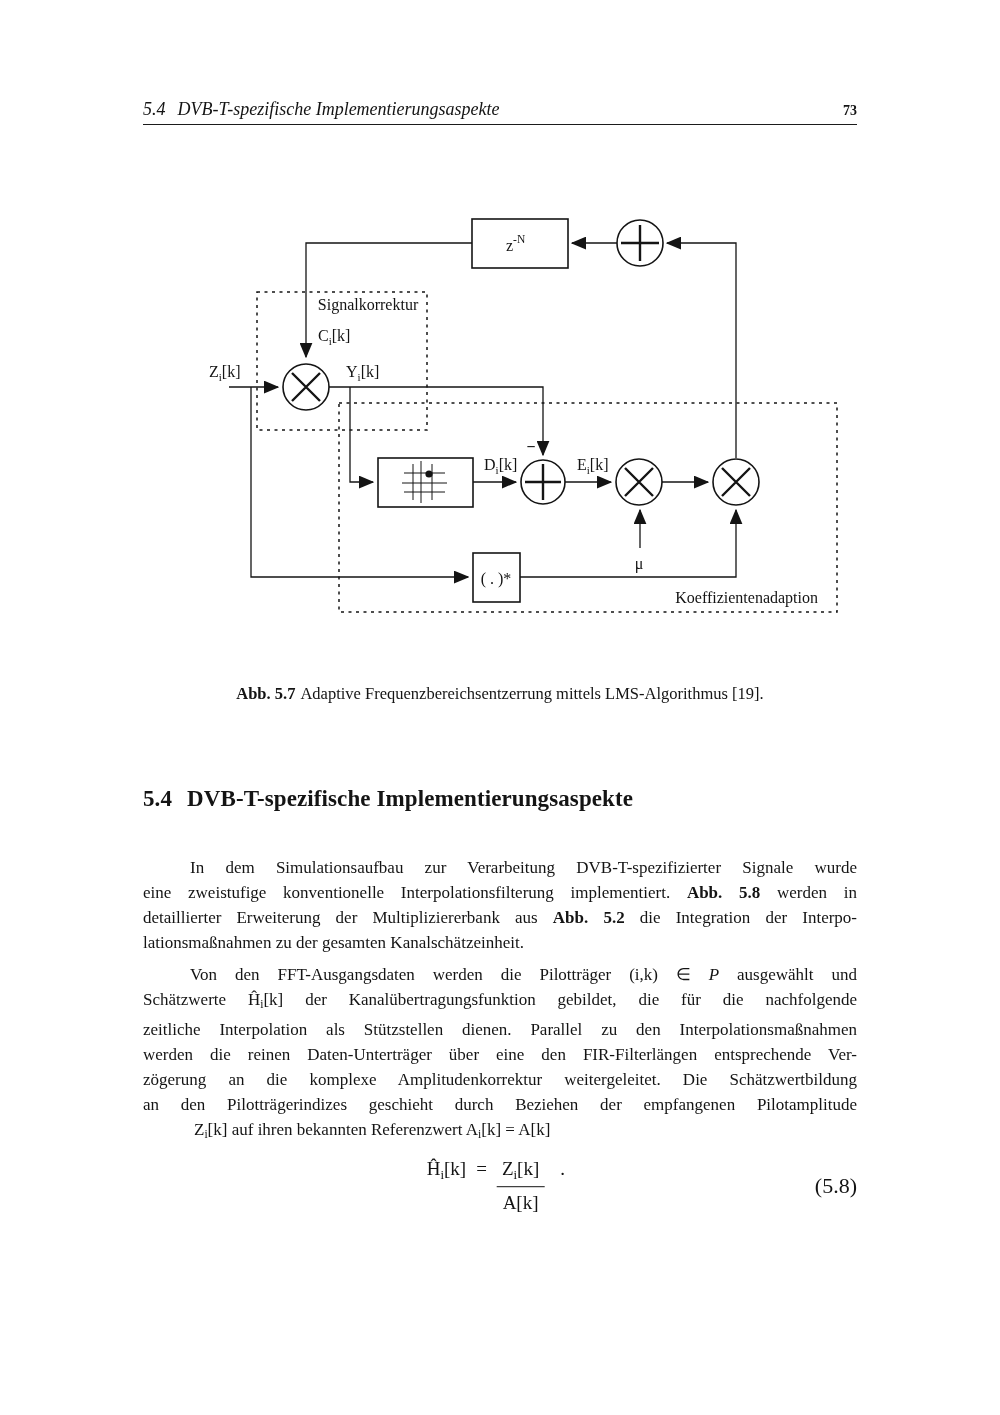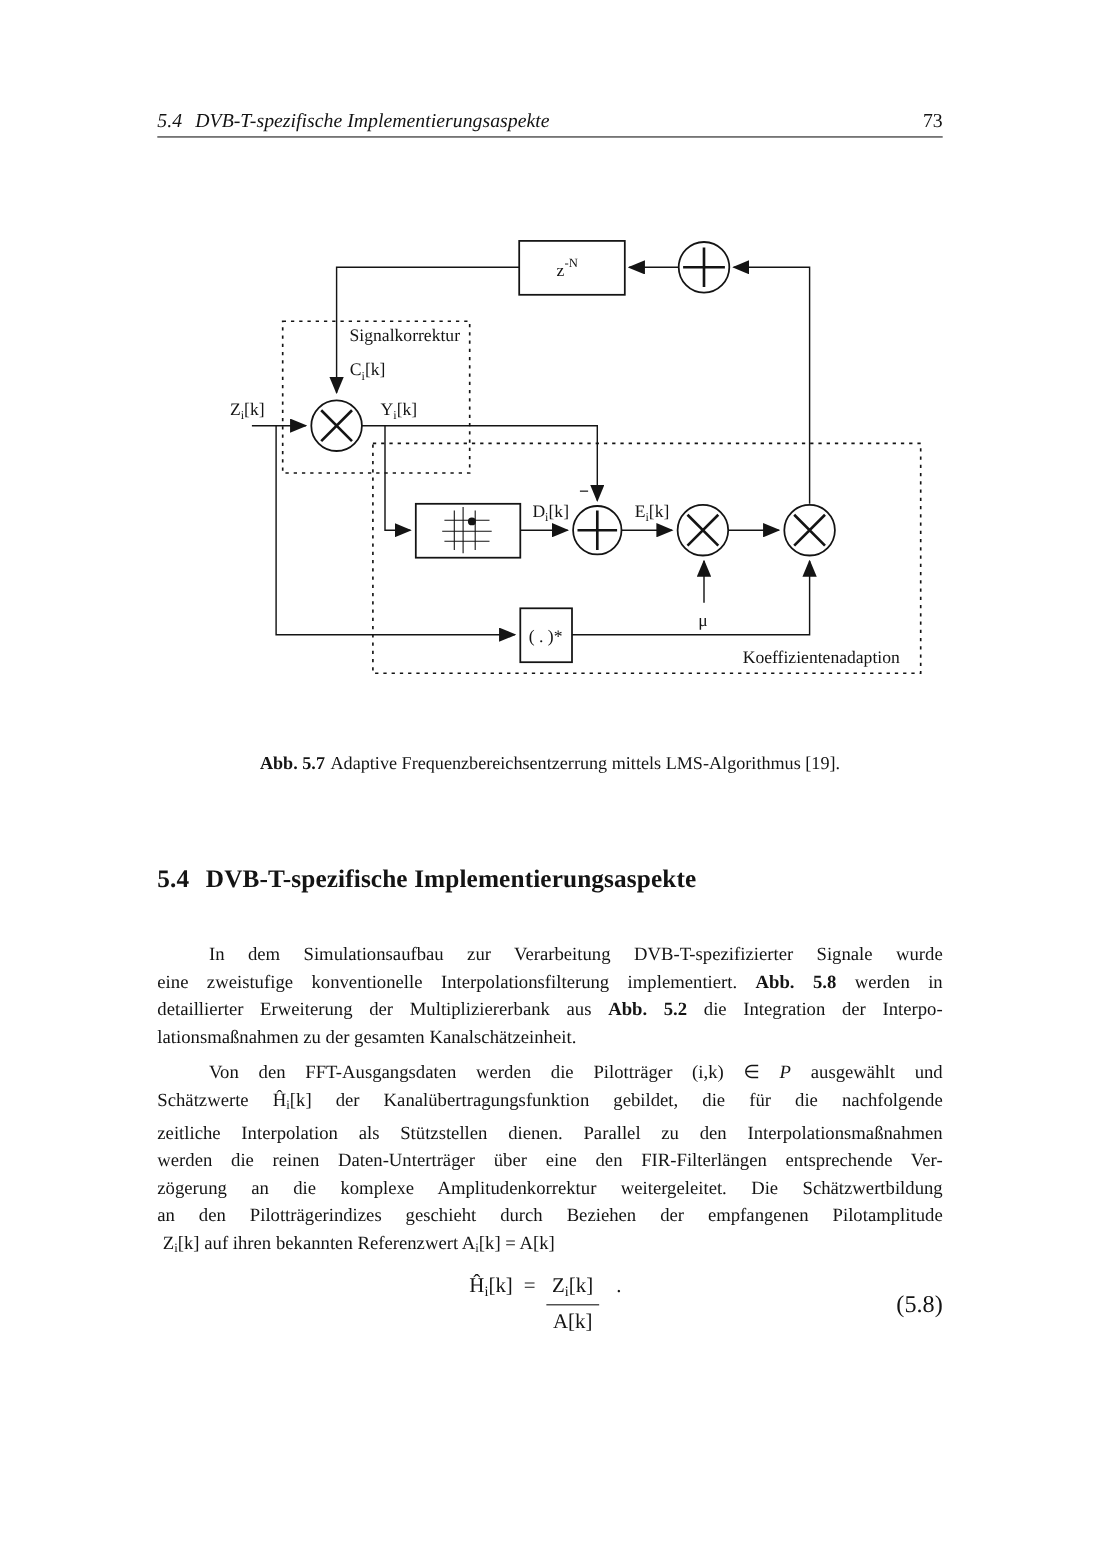--- a/index.html
+++ b/index.html
@@ -8,42 +8,42 @@
     font-family:"Liberation Serif", serif; color:#141414; overflow:hidden;
   }
   
   .header {
     position:absolute; left:143px; top:99px; width:714px;
     display:flex; justify-content:space-between; align-items:baseline;
     border-bottom:1.6px solid #1b1b1b; padding-bottom:4px;
   }
   .header-title { font-style:italic; font-size:18px; }
   .header-title .num { margin-right:12px; }
-  .header-page { font-weight:normal; font-size:18px; }
+  .header-page { font-weight:bold; font-size:14px; }
 
   svg.diagram { position:absolute; left:0; top:0; }
   svg.diagram text { font-family:"Liberation Serif", serif; fill:#141414; font-size:16px; }
 
   .caption {
     position:absolute; left:143px; top:684px; width:714px;
     text-align:center; font-size:16.5px;
   }
   .caption .cap-label { font-weight:bold; margin-right:5px; }
 
   .section-heading {
     position:absolute; left:143px; top:786px; width:714px;
     font-weight:bold; font-size:23px; letter-spacing:0.1px;
   }
   .section-heading .num { margin-right:15px; }
 
   .para { position:absolute; left:143px; width:714px; font-size:17px; }
   .para .line { text-align:justify; text-align-last:justify; line-height:25px; }
   .para .line.last { text-align-last:left; }
   .para .line.indent { text-indent:47px; }
-  .para .line.small-indent { text-indent:5px; }
+  .para .line.small-indent { text-indent:5px;margin-left:46px; }
   .sub { font-size:0.68em; vertical-align:-0.28em; }
   .p1 { top:855px; }
   .p2 { top:962px; }
 
   .equation { position:absolute; left:143px; top:1150px; width:714px; height:72px; }
   .eq-body {
     position:absolute; left:50%; top:50%; transform:translate(-53%,-50%);
     display:flex; align-items:flex-start; font-size:19px; white-space:nowrap;
   }
   .eq-rel { margin:0 10px; }

